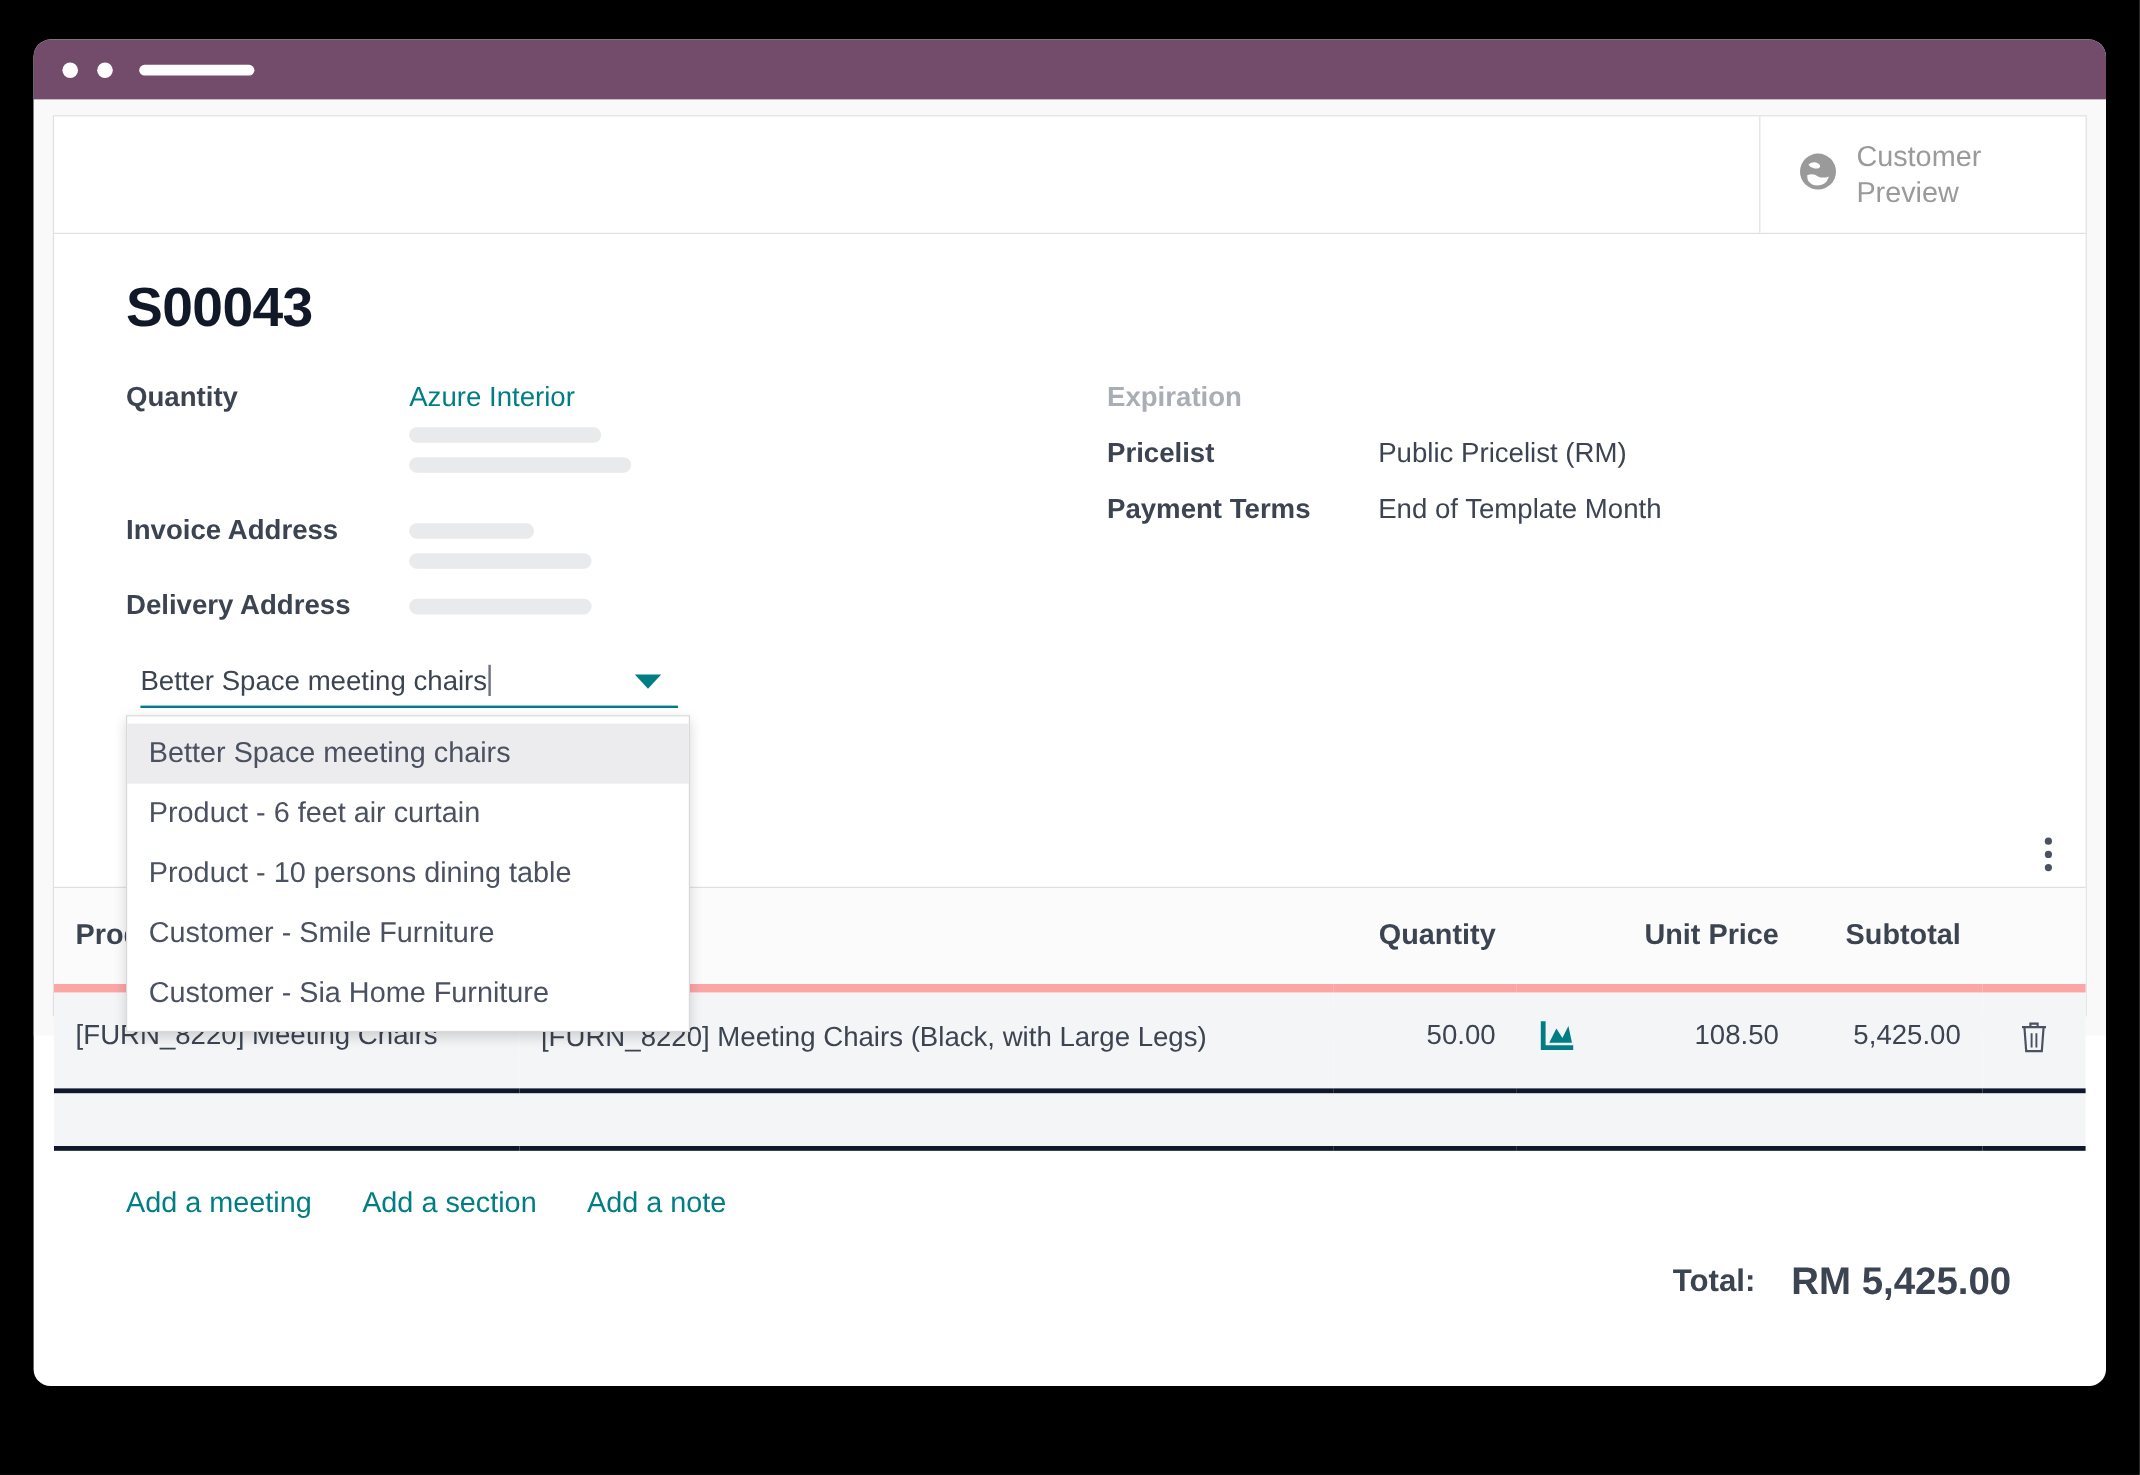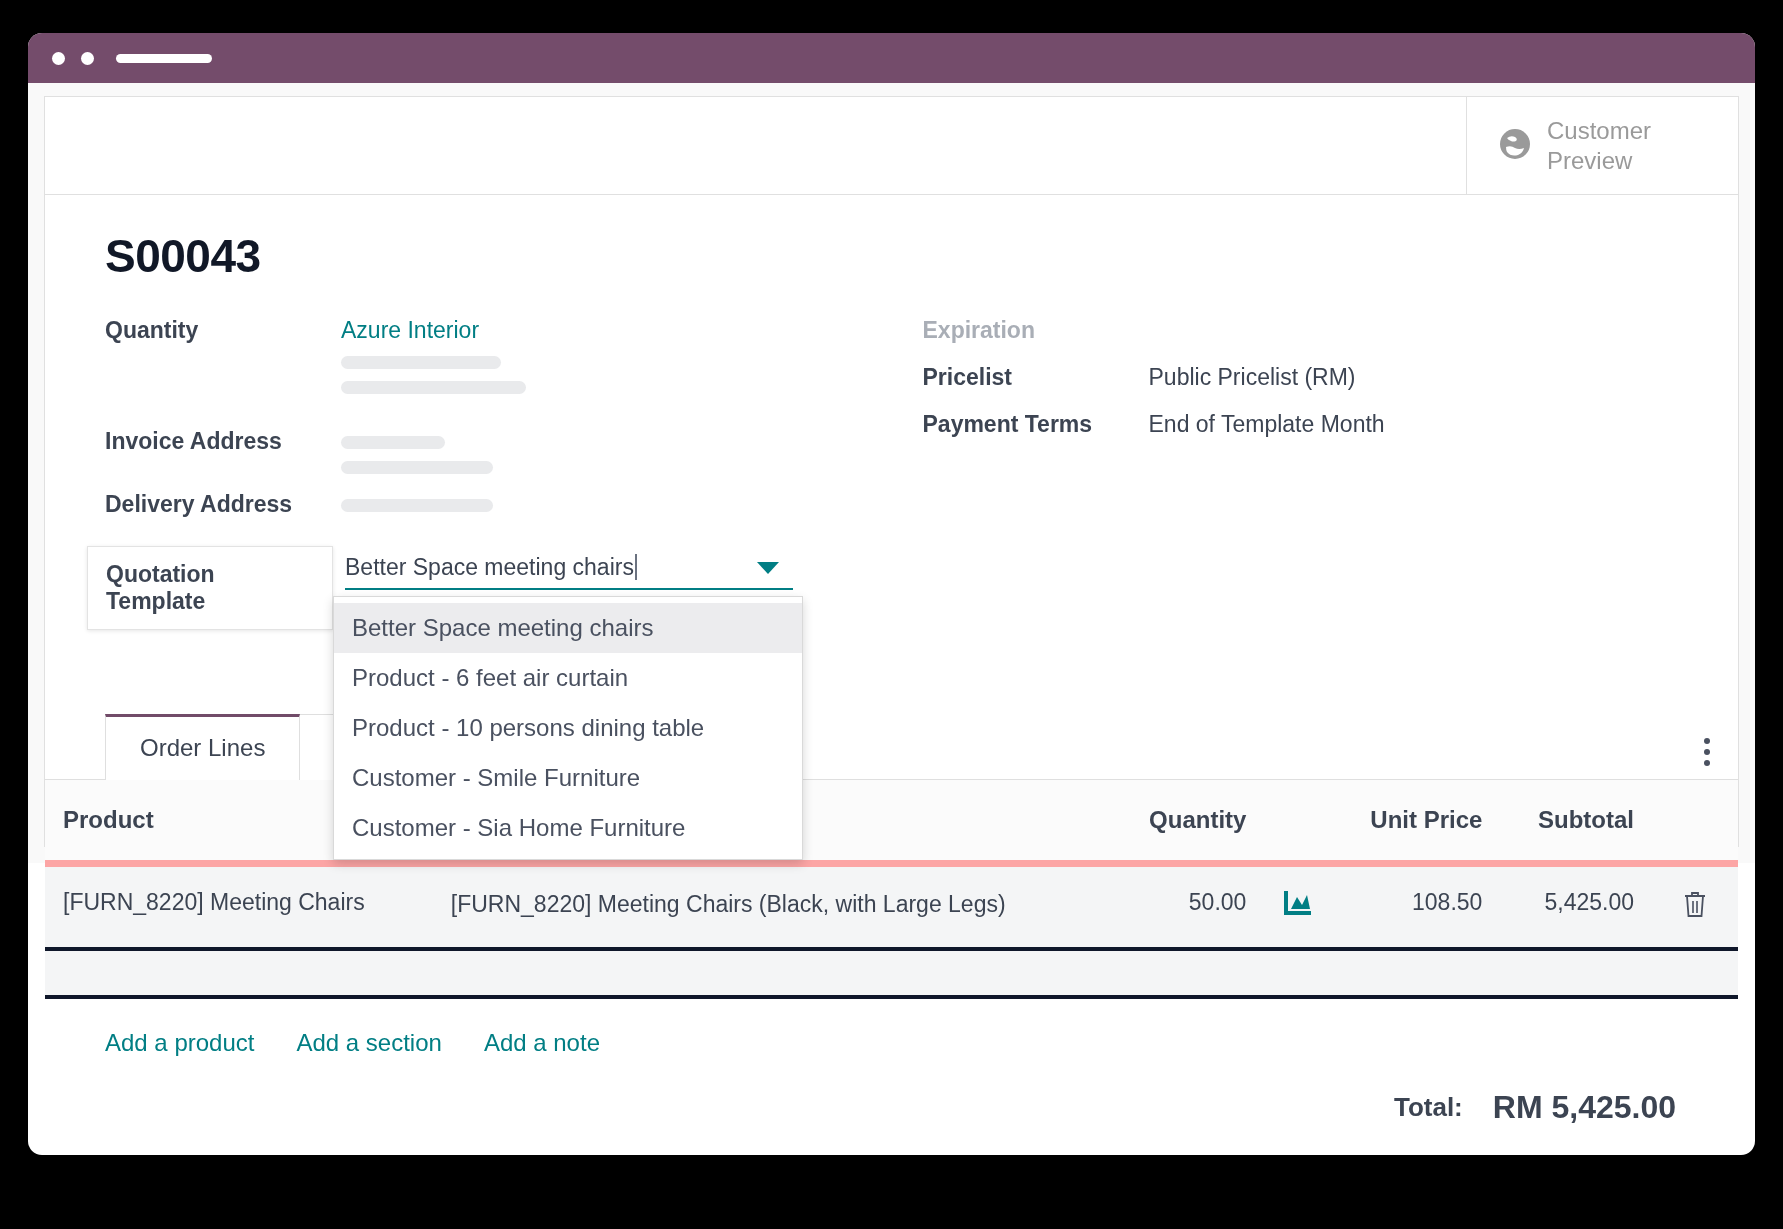--- a/index.html
+++ b/index.html
@@ -364,21 +364,20 @@
             </div>
 
             <div class="f-row" style="margin-top:6px">
               <span class="f-label">Delivery Address</span>
               <span class="f-val-stack">
                 <span class="ph-bar" style="width:152px;margin-top:8px"></span>
               </span>
             </div>
 
             <div id="quotation-template-row">
-              <span id="quotation-template-label">Quotation Template</span>
               <div id="quotation-template-control">
                 <div id="quotation-template-input-line">
                   <span id="quotation-template-input"><span>Better Space meeting chairs</span><span id="text-caret"></span></span>
                   <span id="dropdown-caret"></span>
                 </div>
 
                 <div id="template-dropdown">
                   <div class="dd-item active">Better Space meeting chairs</div>
                   <div class="dd-item">Product - 6 feet air curtain</div>
                   <div class="dd-item">Product - 10 persons dining table</div>
@@ -460,21 +459,21 @@
                 </span>
               </td>
             </tr>
             <tr id="line-row-spacer">
               <td colspan="7"></td>
             </tr>
           </tbody>
         </table>
 
         <div id="add-links">
-          <span class="add-link">Add a product</span>
+          <span class="add-link">Add a meeting</span>
           <span class="add-link">Add a section</span>
           <span class="add-link">Add a note</span>
         </div>
 
         <div id="totals">
           <span id="total-label">Total:</span>
           <span id="total-amount">RM 5,425.00</span>
         </div>
 
       </div>

